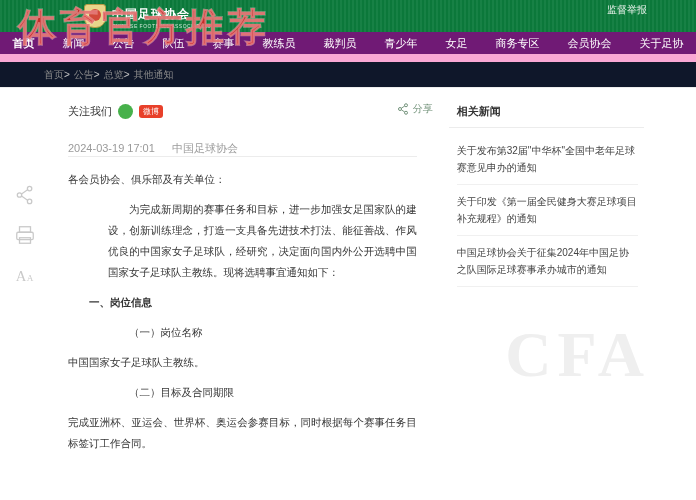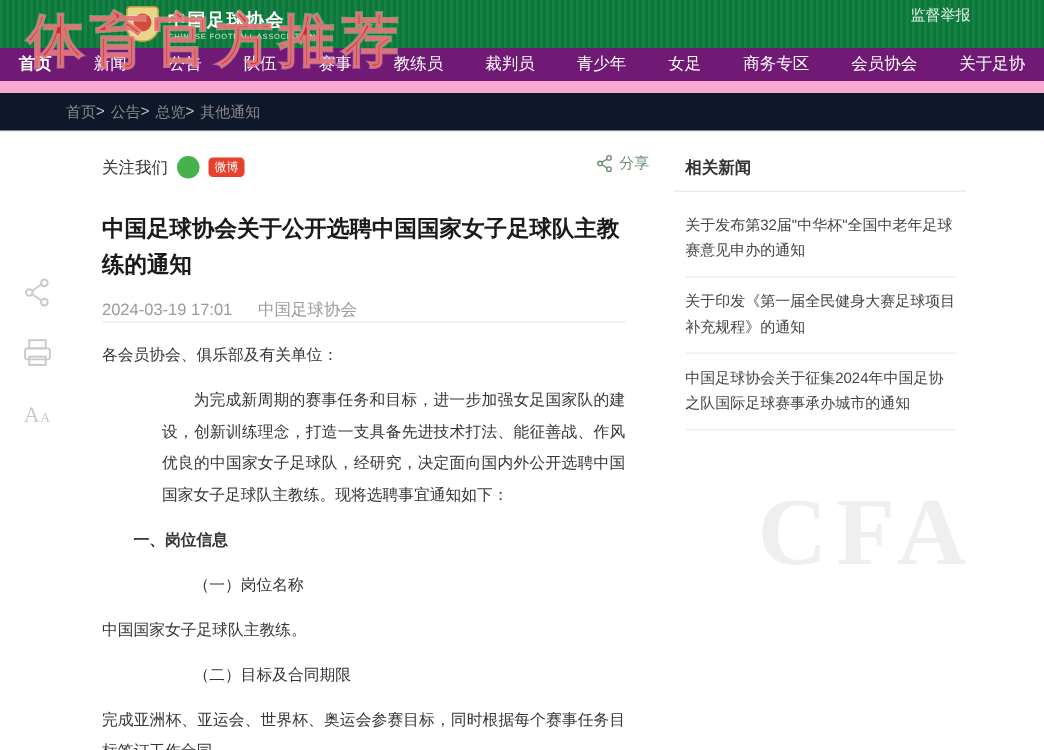--- a/index.html
+++ b/index.html
@@ -320,21 +320,20 @@
         <rect x="3" y="9" width="18" height="8" rx="1.5" fill="none" stroke="#888" stroke-width="1.4"></rect>
         <rect x="6" y="15" width="12" height="6" fill="none" stroke="#888" stroke-width="1.4"></rect>
       </svg>
       <svg class="tool" viewBox="0 0 24 24">
         <text x="2" y="19" font-size="16" fill="#888" font-family="Liberation Serif, serif">A</text>
         <text x="14" y="19" font-size="10" fill="#888" font-family="Liberation Serif, serif">A</text>
       </svg>
     </div>
 
     <div class="article">
-      <h1>中国足球协会关于公开选聘中国国家女子足球队主教练的通知</h1>
       <div class="meta">
         <span>2024-03-19 17:01</span>
         <span>中国足球协会</span>
       </div>
       <div class="rule"></div>
 
       <div class="body-text">
         <p>各会员协会、俱乐部及有关单位：</p>
         <p class="indent">为完成新周期的赛事任务和目标，进一步加强女足国家队的建设，创新训练理念，打造一支具备先进技术打法、能征善战、作风优良的中国家女子足球队，经研究，决定面向国内外公开选聘中国国家女子足球队主教练。现将选聘事宜通知如下：</p>
         <p class="center-head">一、岗位信息</p>

